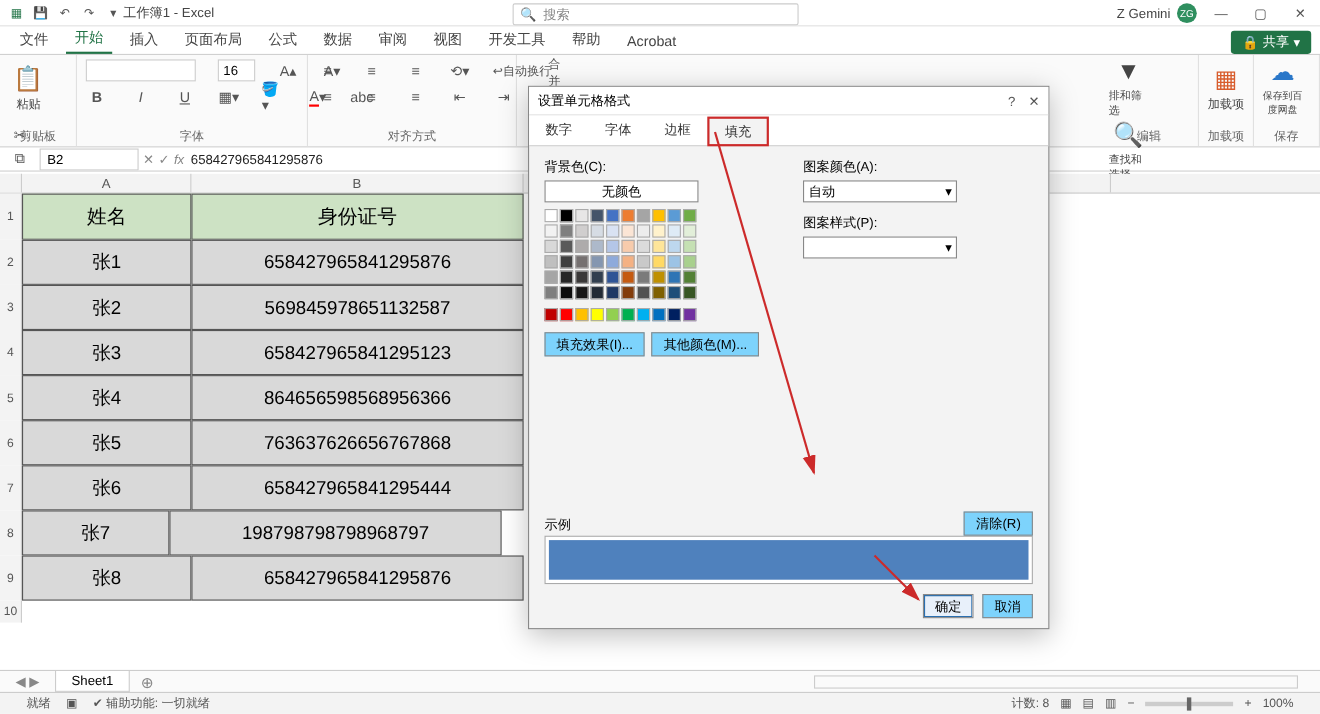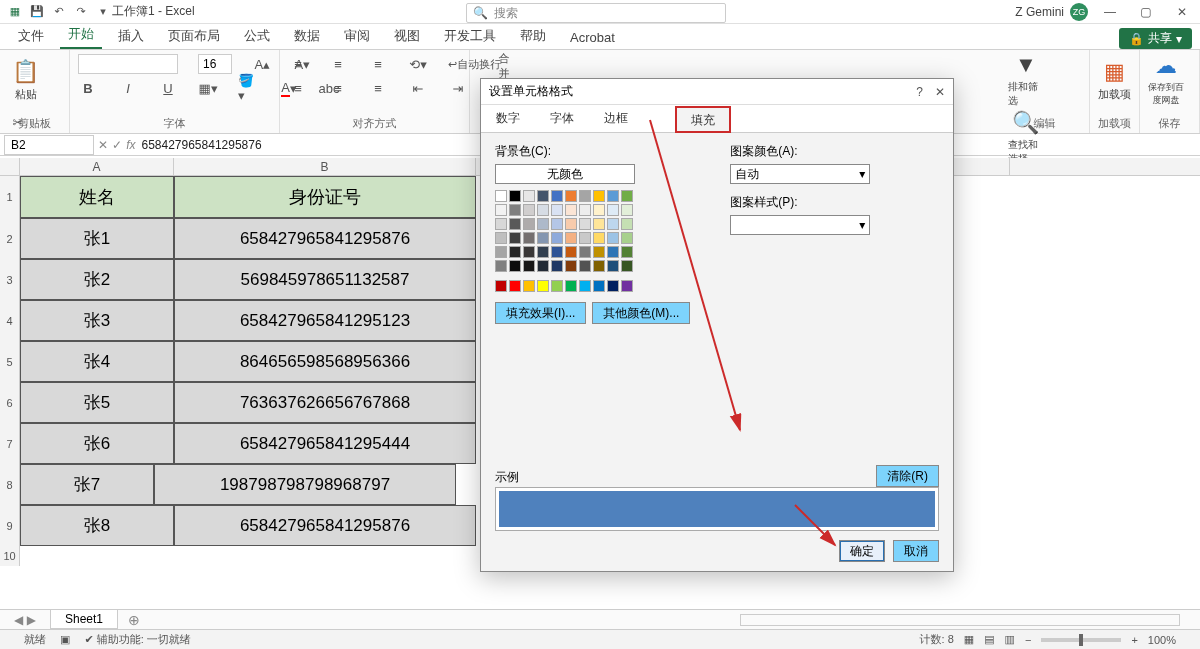--- a/index.html
+++ b/index.html
@@ -29,21 +29,21 @@
 .ribbon-ctrls { display: flex; gap: 6px; align-items: flex-start; flex-wrap: wrap; height: 60px; }
 .rbtn { min-width: 20px; height: 20px; display: flex; align-items: center; justify-content: center; color: #555; font-size: 13px; }
 .rbtn-big { width: 36px; height: 52px; display: flex; flex-direction: column; align-items: center; justify-content: center; gap: 2px; font-size: 11px; color: #444; }
 .rbtn-big .ico { font-size: 22px; }
 .rstack { display: flex; flex-direction: column; gap: 2px; }
 .rrow { display: flex; gap: 20px; align-items: flex-end; }
 input.font-select { width: 100px; height: 20px; border: 1px solid #ccc; font-size: 12px; padding: 0 4px; background: #fff; }
 input.font-size { width: 34px; height: 20px; border: 1px solid #ccc; font-size: 12px; padding: 0 4px; background: #fff; }
 
 
-.formula-bar { height: 22px; display: flex; align-items: center; border-bottom: 1px solid #d0d0d0; }
+.formula-bar { height: 22px; display: flex; align-items: center; border-bottom: 1px solid #d0d0d0; padding-left: 32px; }
 .name-box { width: 90px; height: 20px; border: 1px solid #ccc; margin: 0 4px; padding: 0 6px; display: flex; align-items: center; font-size: 12px; background: #fff; }
 .fx-area { display: flex; align-items: center; gap: 4px; color: #888; }
 .fx-val { margin-left: 6px; color: #222; }
 
 
 .grid-area { position: absolute; left: 0; top: 158px; right: 0; bottom: 40px; }
 .col-headers { display: flex; height: 18px; background: #f3f3f3; border-bottom: 1px solid #ccc; }
 .ch { border-right: 1px solid #ccc; text-align: center; font-size: 12px; color: #555; line-height: 18px; }
 .rowhdr { width: 20px; background: #f3f3f3; border-right: 1px solid #ccc; text-align: center; font-size: 11px; color: #555; }
 .gcell { border-right: 1px solid #ccc; border-bottom: 1px solid #ccc; display: flex; align-items: center; justify-content: center; height: 100%; }
@@ -51,21 +51,21 @@
 .hdr-row .gcell { background: #cde2c4; font-size: 18px; font-weight: 500; border: 1px solid #555; }
 .data-row .gcell { background: #d9d9d9; font-size: 17px; border: 1px solid #555; }
 .grid-row .rowhdr { display: flex; align-items: center; justify-content: center; }
 
 
 .dialog { position: absolute; left: 480px; top: 78px; width: 474px; height: 494px; background: #f3f3f3; border: 1px solid #888; box-shadow: 0 6px 24px rgba(0,0,0,0.25); z-index: 10; display: flex; flex-direction: column; }
 .dialog-title { height: 26px; display: flex; align-items: center; justify-content: space-between; padding: 0 8px; background: #fff; border-bottom: 1px solid #ddd; font-size: 12px; }
 .dialog-title .dbtns { display: flex; gap: 12px; color: #555; }
 .dialog-tabs { display: flex; height: 28px; background: #fff; border-bottom: 1px solid #ccc; }
 .dtab { padding: 4px 14px; font-size: 12px; color: #333; border: 1px solid transparent; border-bottom: none; cursor: pointer; }
-.dtab.active { background: #f3f3f3; border-color: #ccc; position: relative; top: 1px; margin-left: 32px; }
+.dtab.active { background: #f3f3f3; border-color: #ccc; position: relative; top: 1px; }
 .highlight-box { border: 2px solid #cc2a2a !important; }
 .dialog-body { flex: 1; padding: 10px 14px; font-size: 12px; position: relative; }
 .dlabel { margin-bottom: 4px; }
 .color-none { width: 140px; height: 20px; border: 1px solid #888; text-align: center; line-height: 18px; background: #fff; margin-bottom: 6px; }
 .color-grid { display: flex; flex-direction: column; gap: 2px; margin-bottom: 10px; }
 .color-row { display: flex; gap: 2px; }
 .swatch { width: 12px; height: 12px; border: 1px solid #aaa; }
 .dlg-btn { height: 22px; border: 1px solid #888; background: #7dd3fc; padding: 0 10px; font-size: 12px; cursor: pointer; }
 .combo { width: 140px; height: 20px; border: 1px solid #888; background: #fff; display: flex; align-items: center; justify-content: space-between; padding: 0 4px; }
 .sample-label { position: absolute; left: 14px; top: 336px; }

